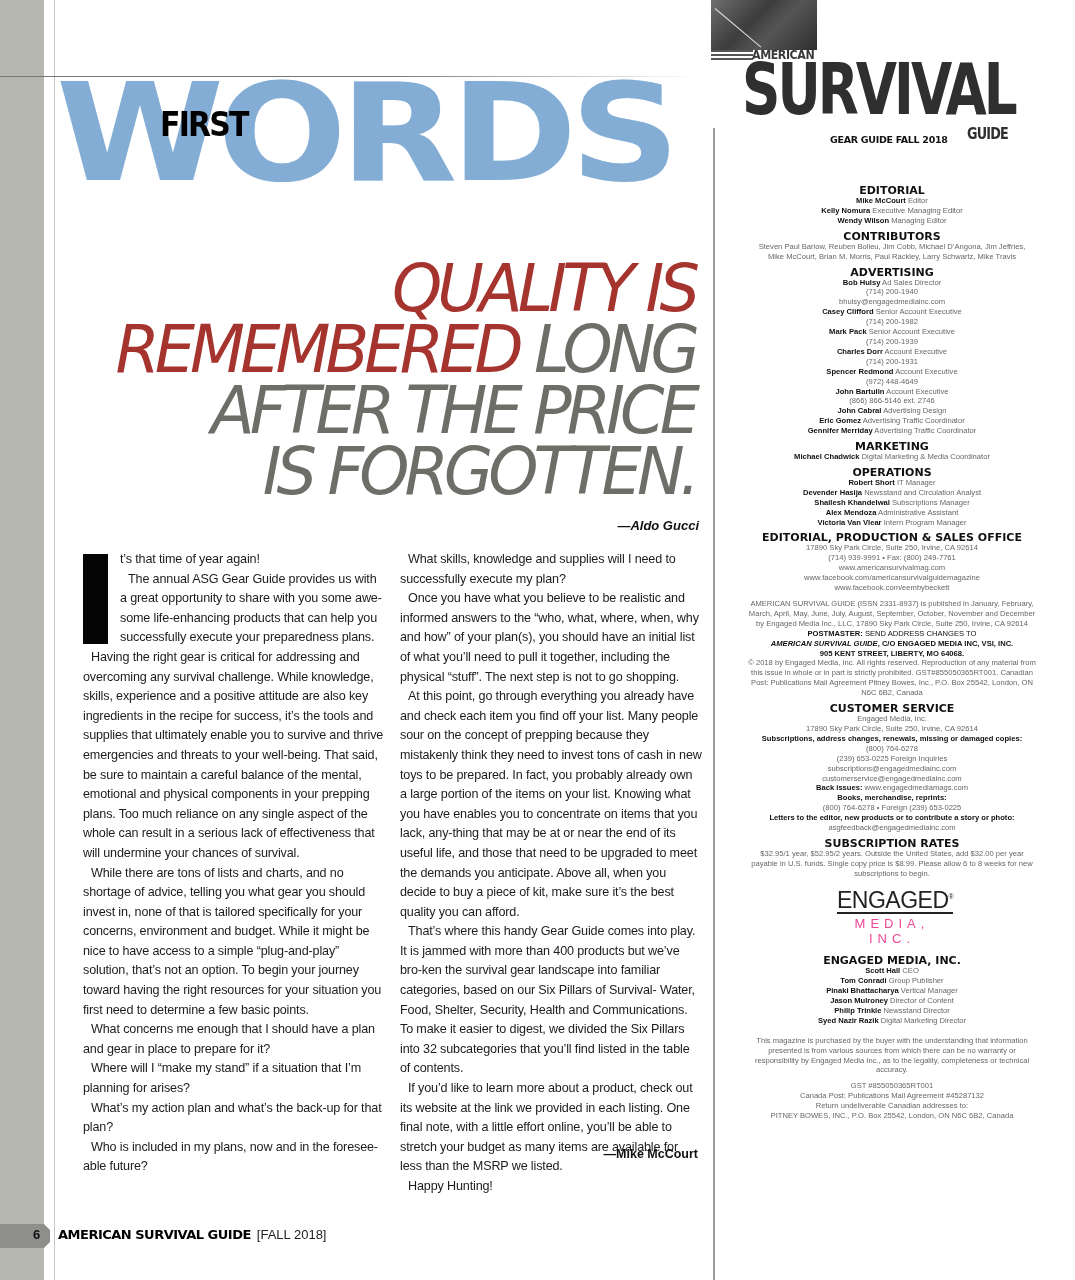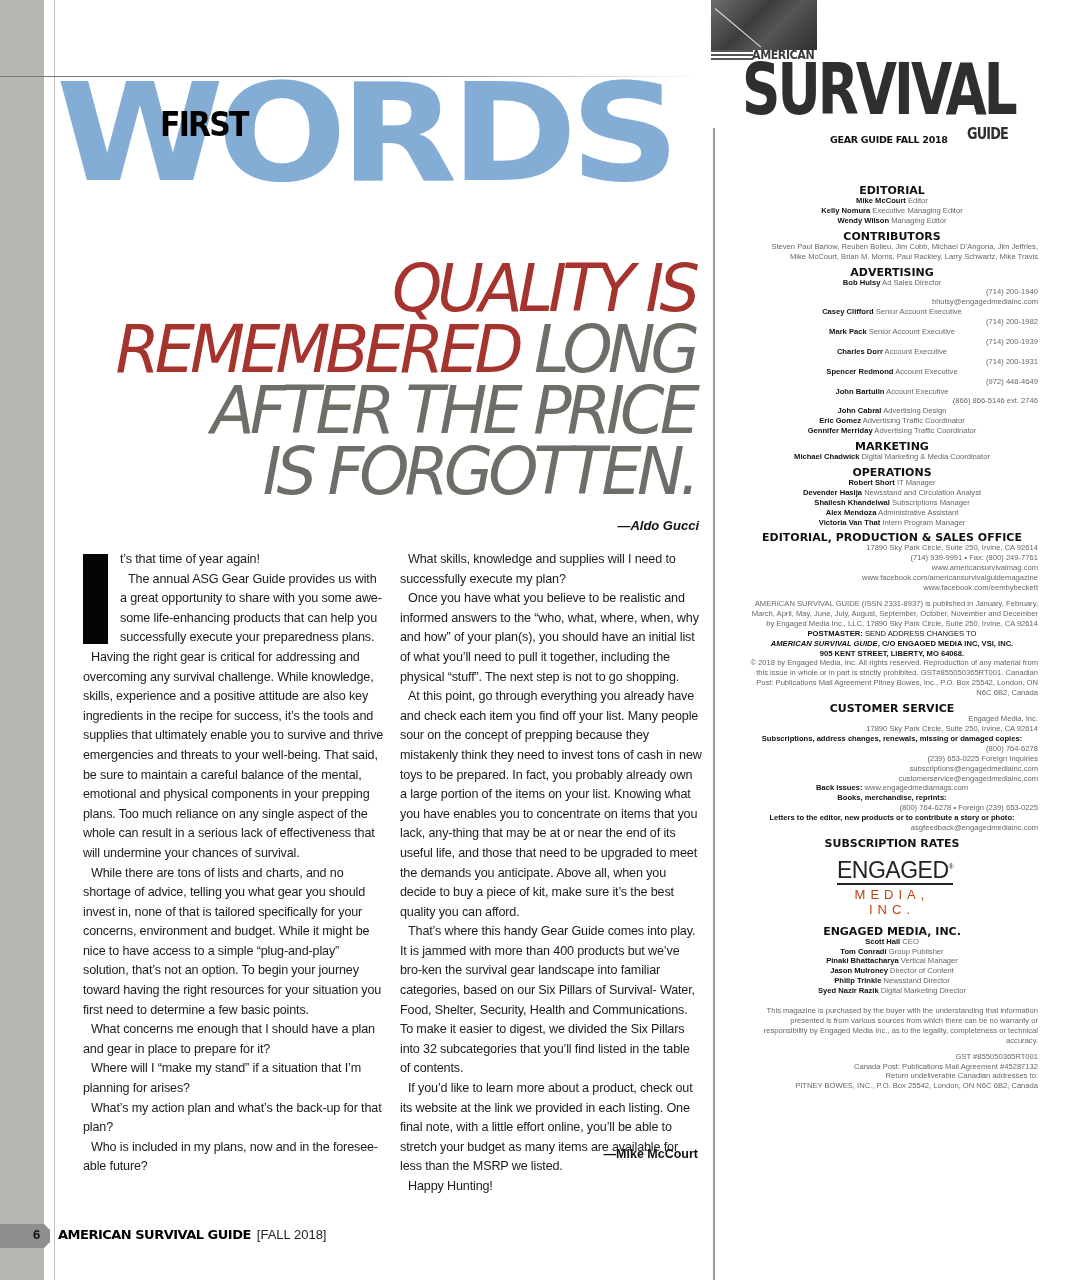--- a/index.html
+++ b/index.html
@@ -72,29 +72,29 @@
     .mast-issue { position: absolute; left: 830px; top: 134px; font-family: "DejaVu Sans", sans-serif;
       font-weight: bold; font-size: 9.5px; color: #111; letter-spacing: -0.3px; }
 
     
     .staff { position: absolute; left: 746px; top: 186px; width: 292px; text-align: center;
       font-family: "Liberation Sans", sans-serif; font-size: 7.6px; line-height: 9.9px; color: #555; }
     .staff .sec { margin-bottom: 6px; }
     .staff h4 { font-family: "DejaVu Sans", sans-serif; font-size: 11px; font-weight: bold; color: #111;
       letter-spacing: 0; line-height: 10px; }
     .staff .nm { font-weight: bold; color: #111; }
-    .staff .rl { color: #666; text-align: right; }
+    .staff .rl { color: #666; }
     .staff .line { display: block; }
     .staff .b { font-weight: bold; color: #111; }
     .staff .i { font-style: italic; }
 
     .engaged-logo { margin: 4px auto 10px; width: 110px; text-align: center; }
     .engaged-word { font-family: "Liberation Sans", sans-serif; font-size: 23px; color: #222; letter-spacing: -0.5px;
       line-height: 24px; border-bottom: 2px solid #222; display: inline-block; padding-bottom: 1px; }
-    .engaged-sub { font-family: "Liberation Sans", sans-serif; font-size: 13px; color: #c2410c; letter-spacing: 5px;
+    .engaged-sub { font-family: "Liberation Sans", sans-serif; font-size: 13px; color: #ec4899; letter-spacing: 5px;
       margin-top: 2px; line-height: 15px; }
   </style>
 </head>
 <body>
 
 <div class="page-edge"></div>
 <div class="left-guide"></div>
 <div class="top-rule"></div>
 <div class="col-divider"></div>
 
@@ -194,21 +194,21 @@
     <h4>MARKETING</h4>
     <span class="line"><span class="nm">Michael Chadwick</span> <span class="rl">Digital Marketing &amp; Media Coordinator</span></span>
   </div>
 
   <div class="sec">
     <h4>OPERATIONS</h4>
     <span class="line"><span class="nm">Robert Short</span> <span class="rl">IT Manager</span></span>
     <span class="line"><span class="nm">Devender Hasija</span> <span class="rl">Newsstand and Circulation Analyst</span></span>
     <span class="line"><span class="nm">Shailesh Khandelwal</span> <span class="rl">Subscriptions Manager</span></span>
     <span class="line"><span class="nm">Alex Mendoza</span> <span class="rl">Administrative Assistant</span></span>
-    <span class="line"><span class="nm">Victoria Van That</span> <span class="rl">Intern Program Manager</span></span>
+    <span class="line"><span class="nm">Victoria Van Vlear</span> <span class="rl">Intern Program Manager</span></span>
   </div>
 
   <div class="sec">
     <h4>EDITORIAL, PRODUCTION &amp; SALES OFFICE</h4>
     <span class="line rl">17890 Sky Park Circle, Suite 250, Irvine, CA 92614</span>
     <span class="line rl">(714) 939-9991 • Fax: (800) 249-7761</span>
     <span class="line rl">www.americansurvivalmag.com</span>
     <span class="line rl">www.facebook.com/americansurvivalguidemagazine</span>
     <span class="line rl">www.facebook.com/eembybeckett</span>
   </div>
@@ -232,20 +232,21 @@
     <span class="line rl">customerservice@engagedmediainc.com</span>
     <span class="line"><span class="b">Back issues:</span><span class="rl"> www.engagedmediamags.com</span></span>
     <span class="line b">Books, merchandise, reprints:</span>
     <span class="line rl">(800) 764-6278 • Foreign (239) 653-0225</span>
     <span class="line b">Letters to the editor, new products or to contribute a story or photo:</span>
     <span class="line rl">asgfeedback@engagedmediainc.com</span>
   </div>
 
   <div class="sec">
     <h4>SUBSCRIPTION RATES</h4>
+    <span class="line rl">$32.95/1 year, $52.95/2 years. Outside the United States, add $32.00 per year payable in U.S. funds. Single copy price is $8.99. Please allow 6 to 8 weeks for new subscriptions to begin.</span>
   </div>
 
   <div class="engaged-logo">
     <div class="engaged-word"><span>ENGAGED</span><sup style="font-size:7px">®</sup></div>
     <div class="engaged-sub">MEDIA, INC.</div>
   </div>
 
   <div class="sec">
     <h4>ENGAGED MEDIA, INC.</h4>
     <span class="line"><span class="nm">Scott Hall</span> <span class="rl">CEO</span></span>

